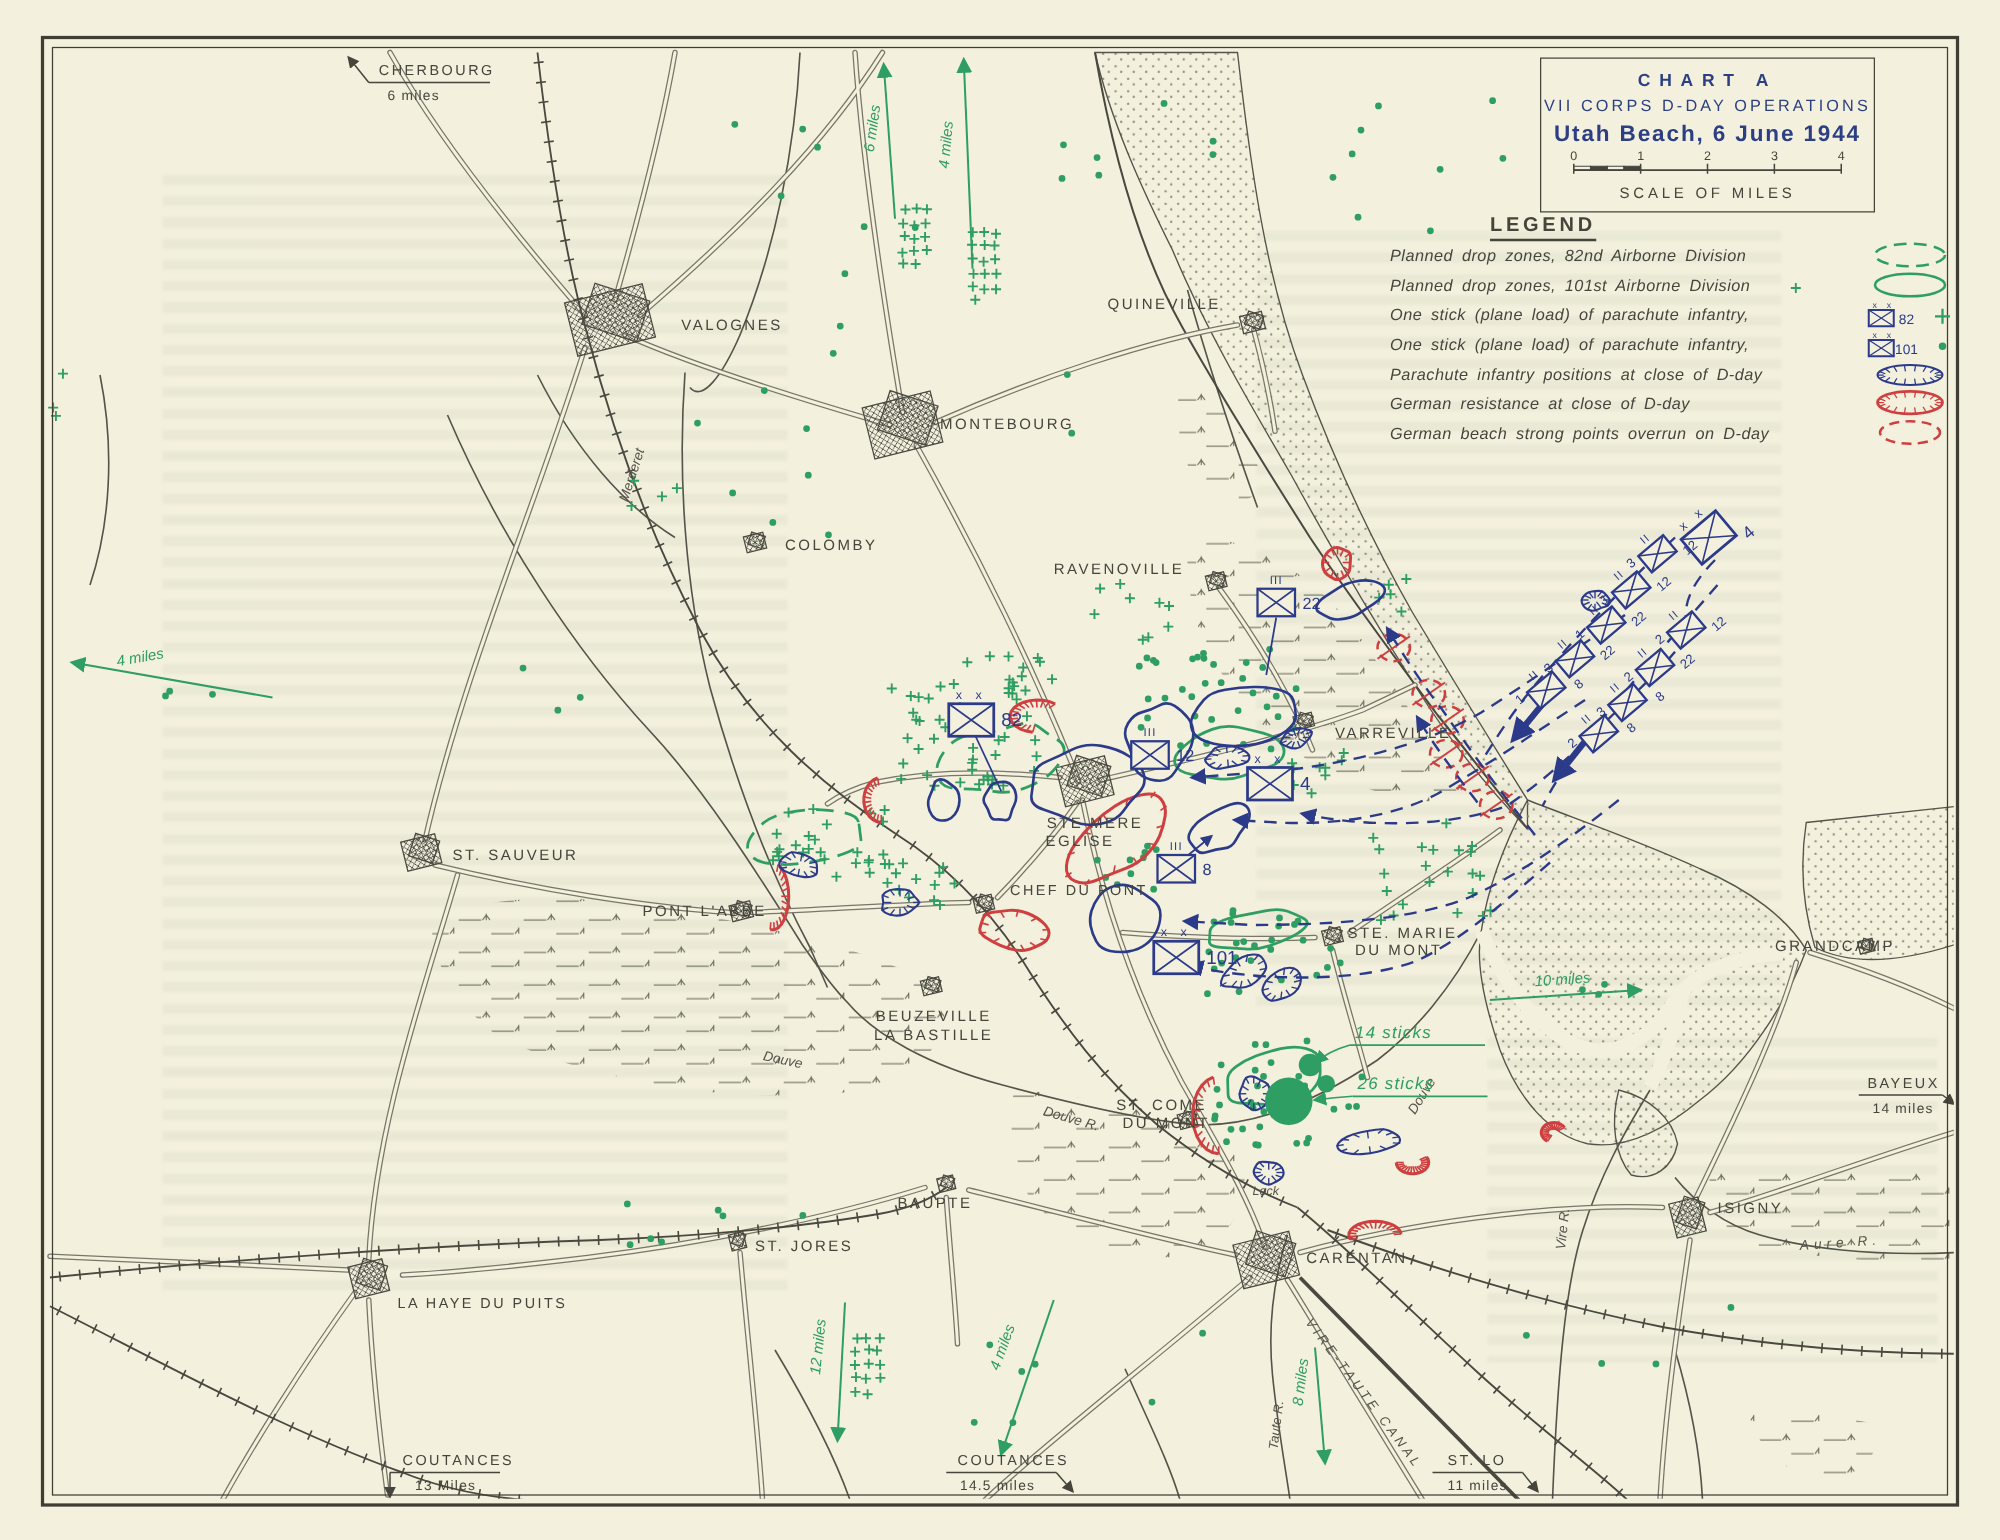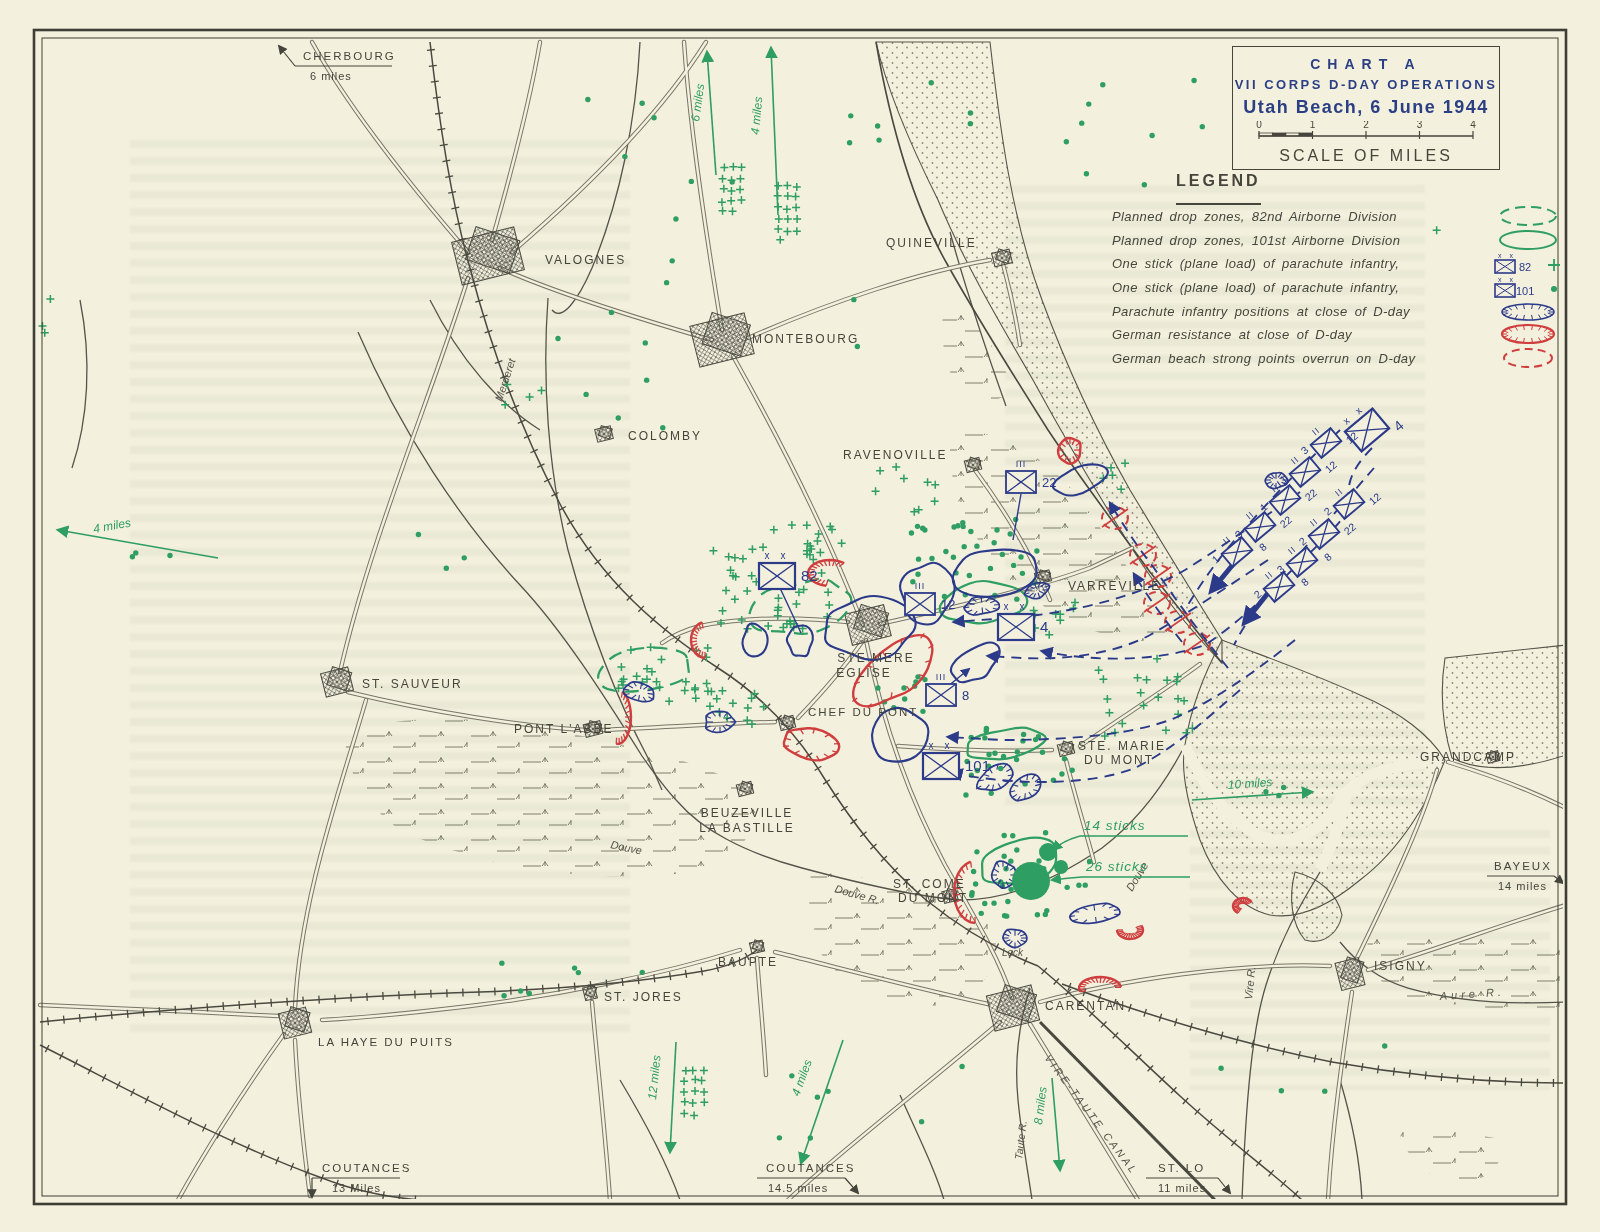--- a/index.html
+++ b/index.html
@@ -4,27 +4,27 @@
 <style>
   html,body{margin:0;padding:0;background:#e8e5d2;}
   #stage{position:relative;width:1600px;height:1232px;background:#f3f0dd;overflow:hidden;
          font-family:"Liberation Sans",sans-serif;}
   svg{position:absolute;left:0;top:0;}
   .bleed{position:absolute;pointer-events:none;filter:blur(1.2px);
          background:repeating-linear-gradient(180deg,rgba(95,130,105,.055) 0 8px,transparent 8px 17px);}
   #panel{position:absolute;left:1232px;top:46px;width:266px;height:122px;
          border:1.6px solid #46453c;background:#f3f0dd;text-align:center;color:#2c3f85;}
   #panel .t1{margin-top:9px;font-size:14px;font-weight:bold;letter-spacing:7px;}
-  #panel .t2{margin-top:5px;font-size:13px;letter-spacing:2.5px;font-weight:bold;}
+  #panel .t2{margin-top:5px;font-size:13px;letter-spacing:2.5px;}
   #panel .t3{margin-top:5px;font-size:18px;letter-spacing:1.5px;font-weight:bold;}
-  #panel .t4{font-size:16px;letter-spacing:3px;color:#46453c;margin-top:0px;}
+  #panel .t4{font-size:12px;letter-spacing:3px;color:#46453c;margin-top:0px;}
   #panel svg{position:static;display:block;margin:3px auto 0 auto;}
   #legend{position:absolute;left:1112px;top:172px;width:452px;color:#46453c;}
-  #legend .ltitle{margin-left:64px;display:inline-block;font-size:16px;font-weight:bold;
-                  letter-spacing:3px;border-bottom:2px solid #46453c;padding-bottom:13px;}
+  #legend .ltitle{margin-left:80px;display:inline-block;font-size:16px;font-weight:bold;
+                  letter-spacing:3px;border-bottom:2px solid #46453c;padding-bottom:1px;}
   .lrow{display:flex;align-items:center;height:23.6px;}
   .llab{flex:1;font-style:italic;font-size:13px;letter-spacing:.4px;word-spacing:3px;}
   .lsym{width:100px;display:flex;justify-content:flex-end;}
   .lsym svg{position:static;}
   text{font-family:"Liberation Sans",sans-serif;}
   .tn{fill:#46453c;letter-spacing:2px;}
   .ti{fill:#55544a;font-style:italic;}
   .tg{fill:#2e9e62;font-style:italic;}
 </style>
 </head>

